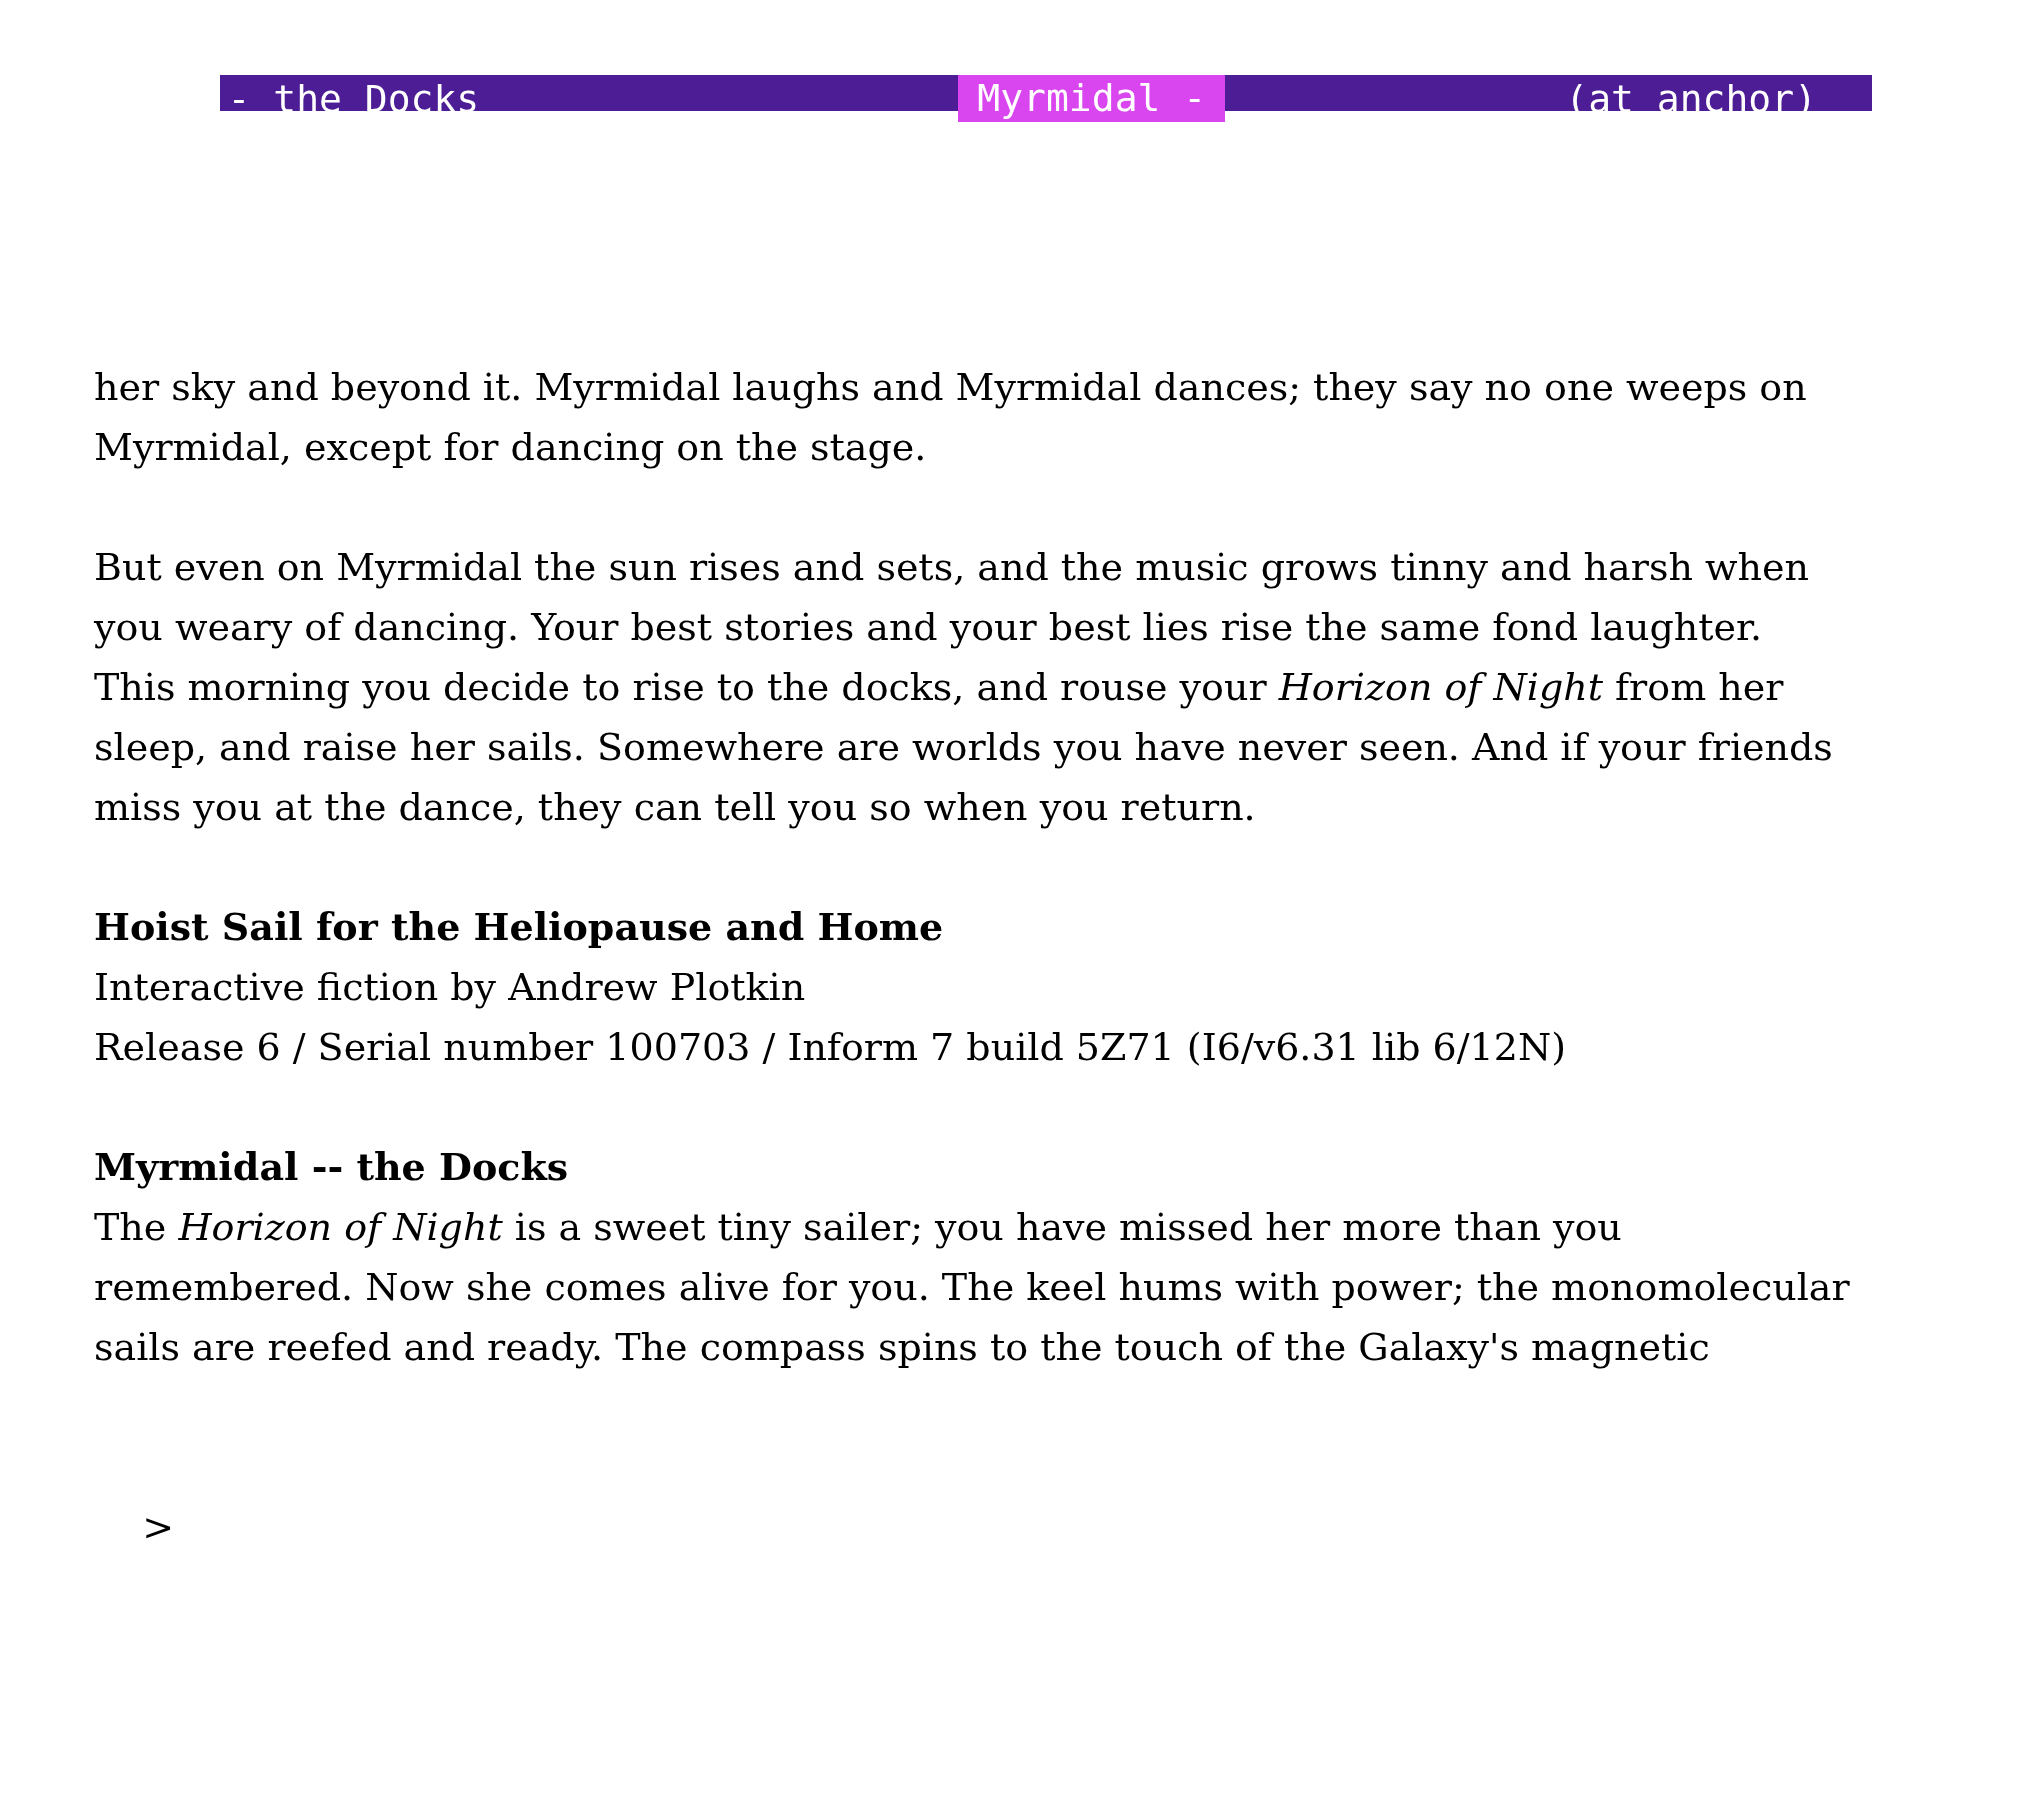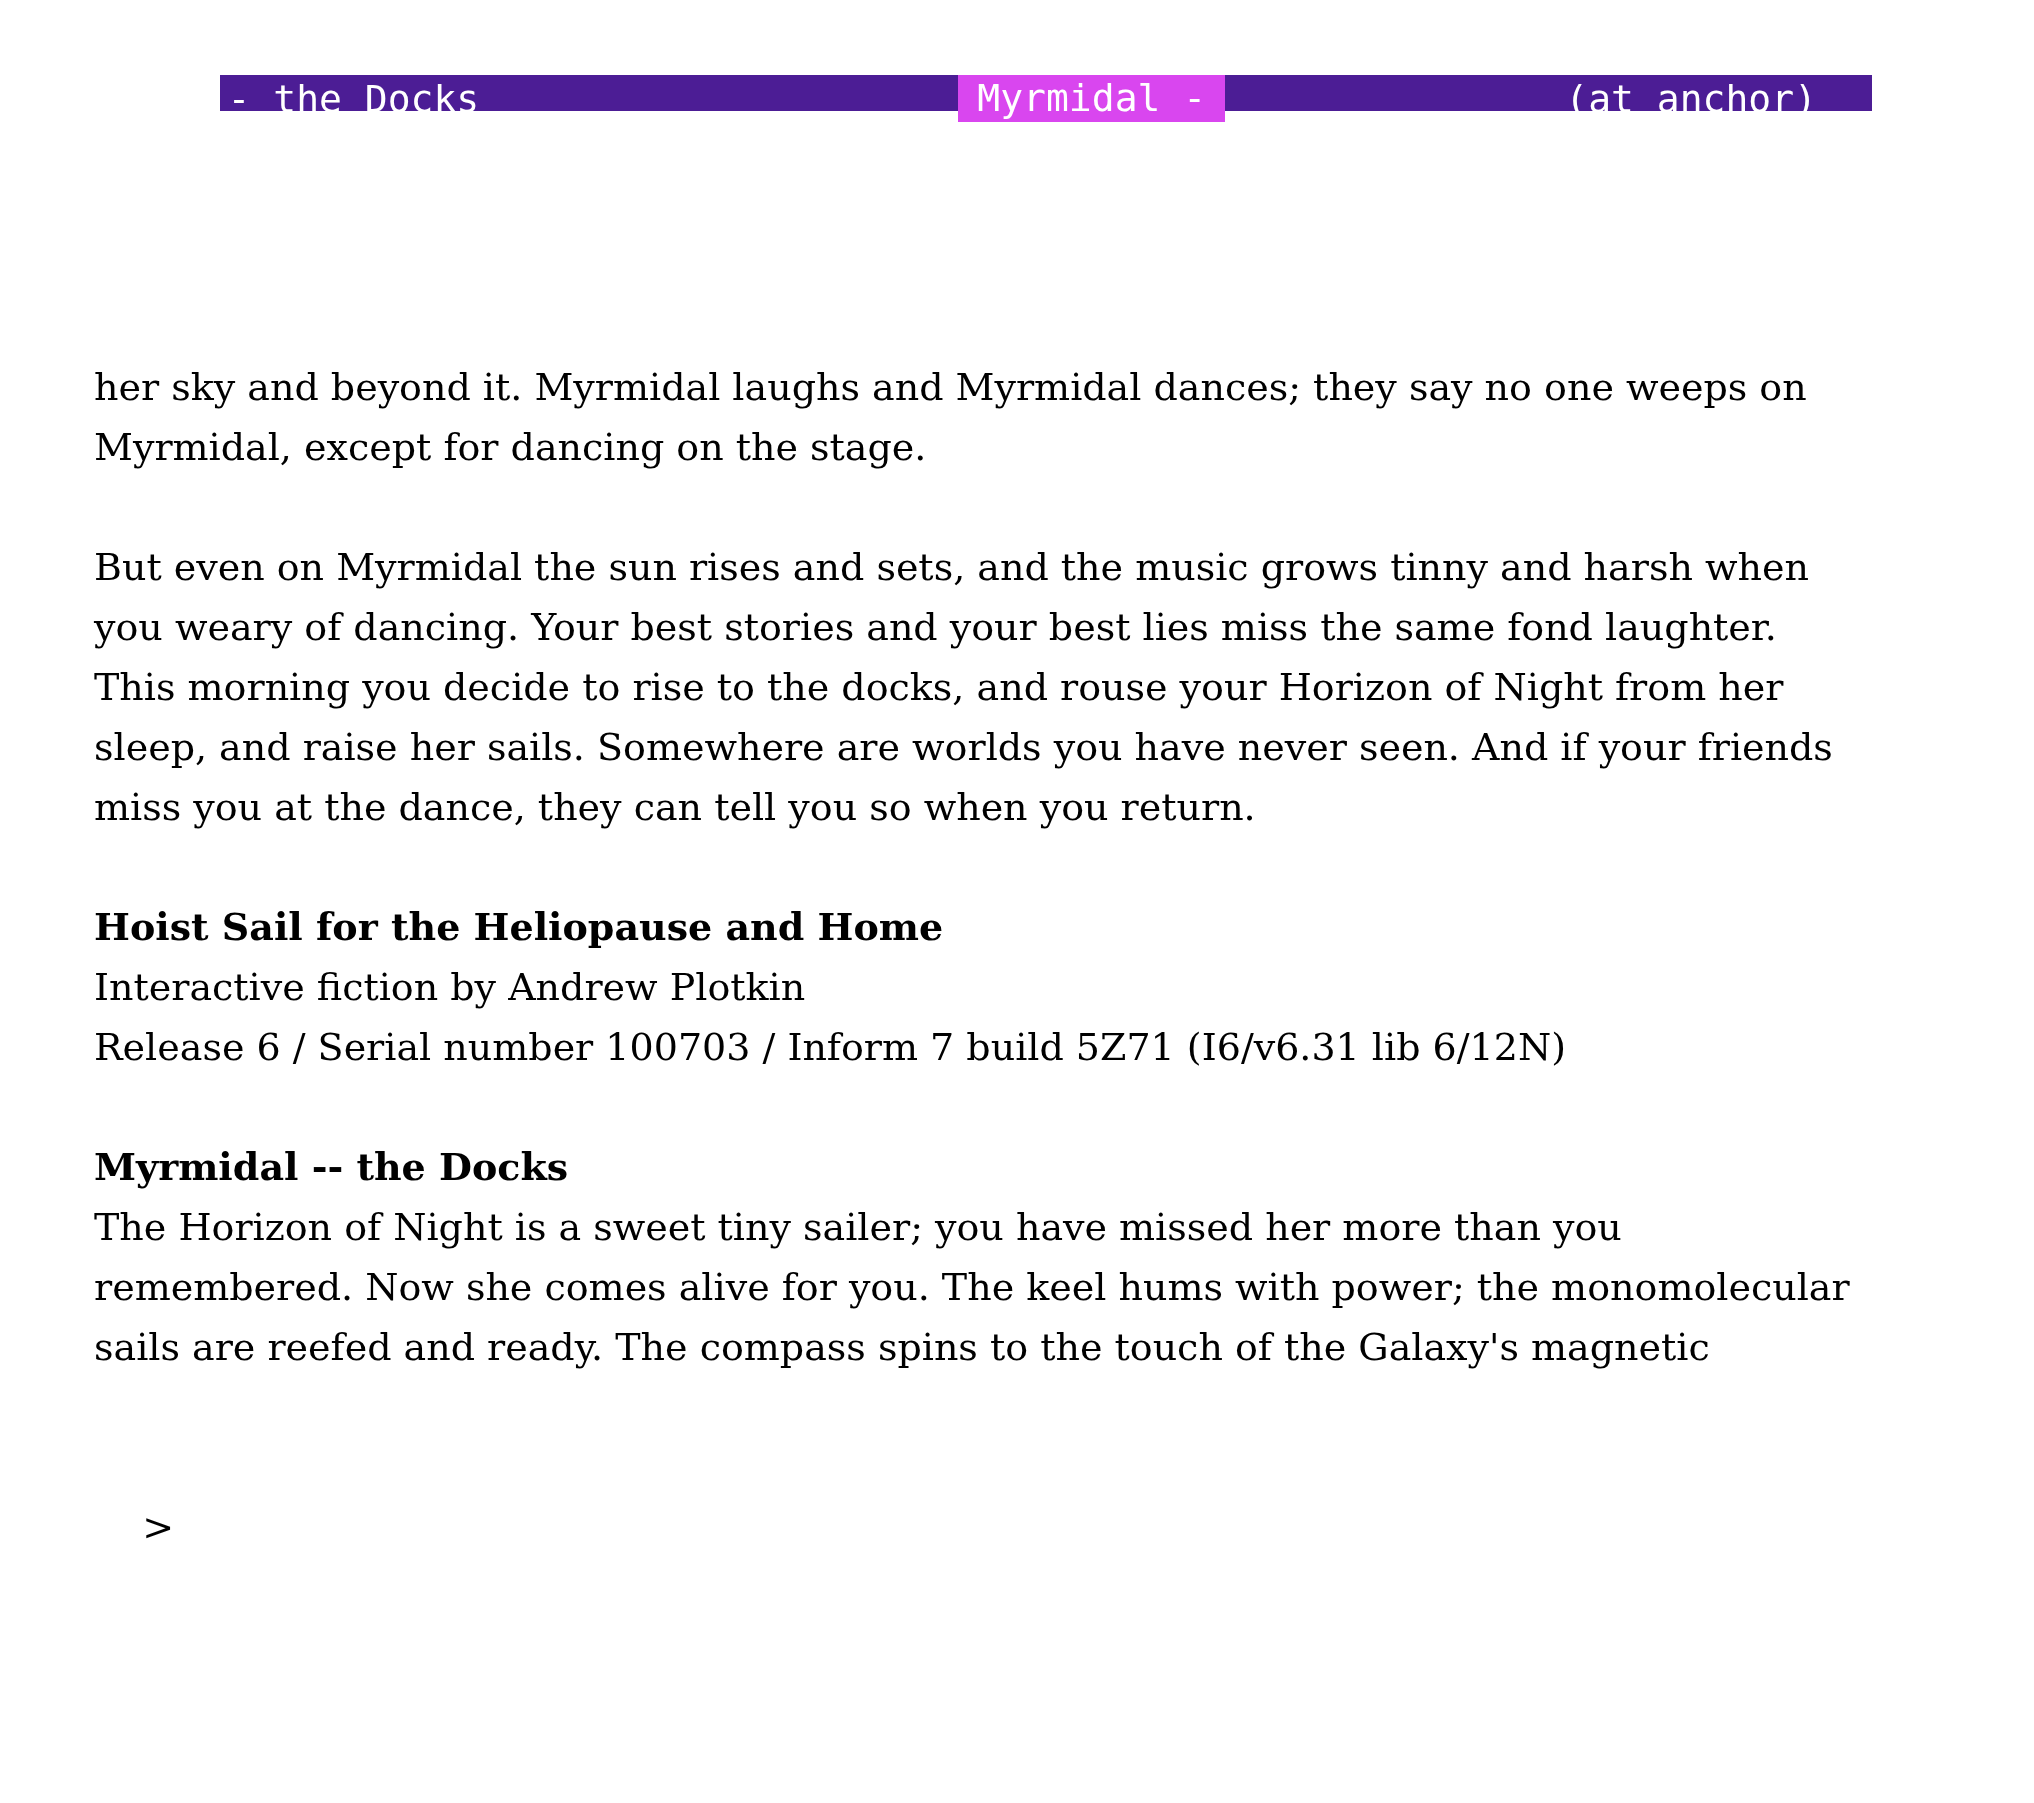--- a/index.html
+++ b/index.html
@@ -58,21 +58,21 @@
     font-size: 38px;
     line-height: 60px;
   }
   .para {
     margin: 0 0 60px 0;
   }
   .tline {
     white-space: pre;
   }
   .b { font-weight: bold; }
-  .i { }
+  .i { font-style: italic; }
 
   .prompt-line {
     white-space: pre;
     cursor: text;
   }
 </style>
 </head>
 <body>
 
 <div class="status-window">
@@ -87,21 +87,21 @@
 
 <div class="story-window">
 
   <div class="para">
     <div class="tline">her sky and beyond it. Myrmidal laughs and Myrmidal dances; they say no one weeps on</div>
     <div class="tline">Myrmidal, except for dancing on the stage.</div>
   </div>
 
   <div class="para">
     <div class="tline">But even on Myrmidal the sun rises and sets, and the music grows tinny and harsh when</div>
-    <div class="tline">you weary of dancing. Your best stories and your best lies miss the same fond laughter.</div>
+    <div class="tline">you weary of dancing. Your best stories and your best lies rise the same fond laughter.</div>
     <div class="tline"><span>This morning you decide to rise to the docks, and rouse your </span><span class="i">Horizon of Night</span><span> from her</span></div>
     <div class="tline">sleep, and raise her sails. Somewhere are worlds you have never seen. And if your friends</div>
     <div class="tline">miss you at the dance, they can tell you so when you return.</div>
   </div>
 
   <div class="para">
     <div class="tline b">Hoist Sail for the Heliopause and Home</div>
     <div class="tline">Interactive fiction by Andrew Plotkin</div>
     <div class="tline">Release 6 / Serial number 100703 / Inform 7 build 5Z71 (I6/v6.31 lib 6/12N)</div>
   </div>

